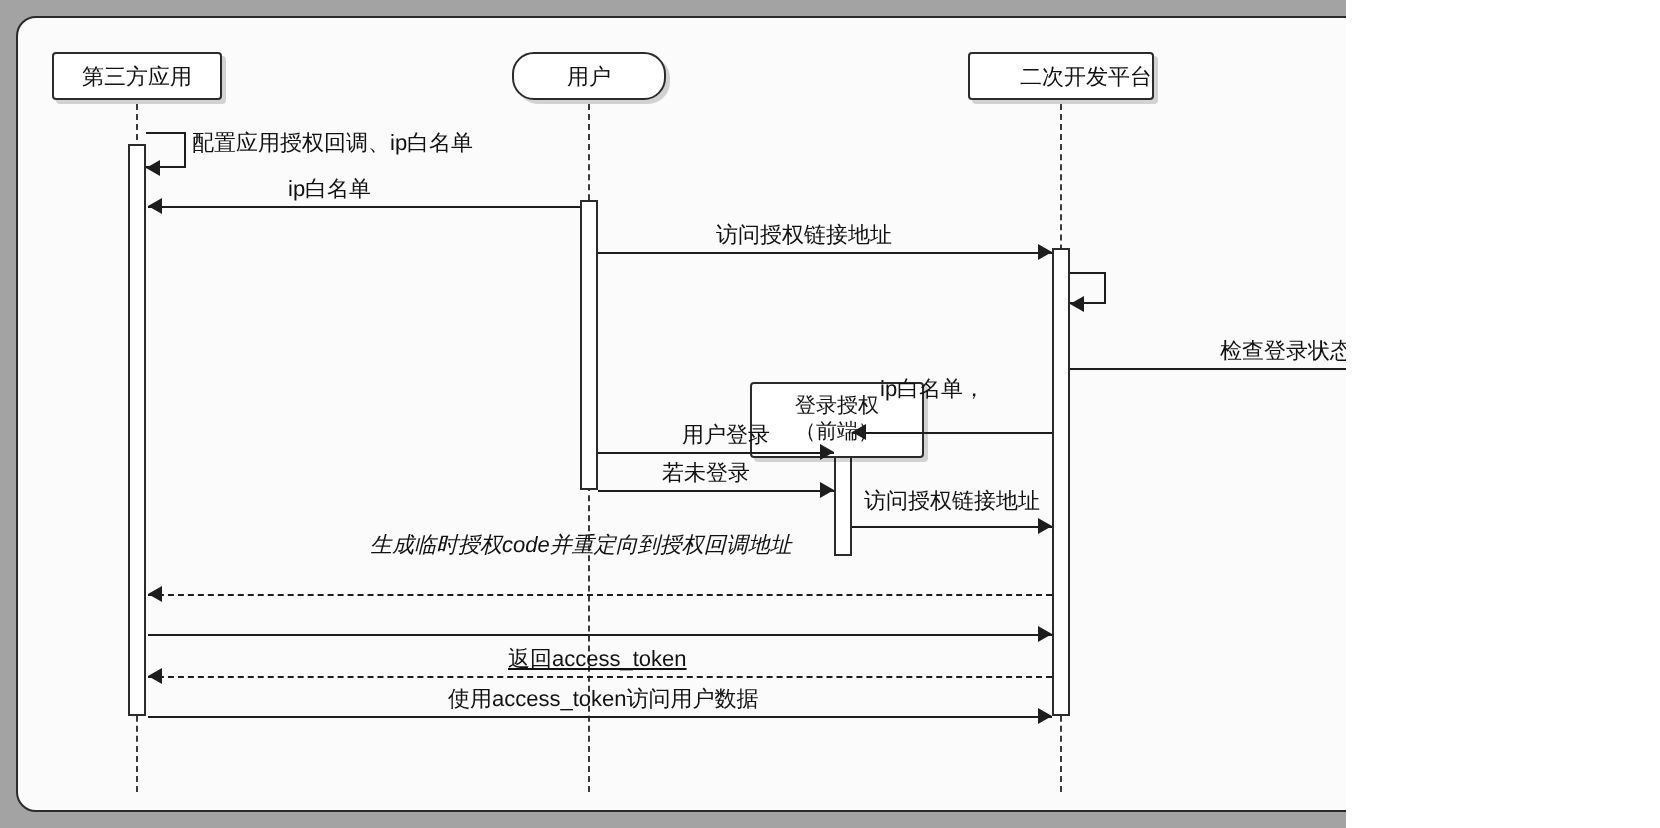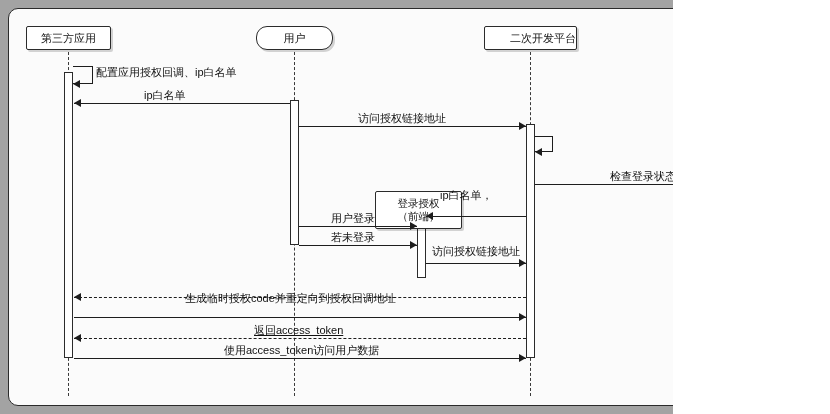--- a/index.html
+++ b/index.html
@@ -162,33 +162,33 @@
   <div class="msg-line" style="left:535px; top:184px; width:223px;"></div>
   <div class="arrowhead right" style="left:751px; top:180px;"></div>
   <div class="msg-label" style="left:610px; top:170px;">检查登录状态</div>
 
   <div class="msg-line" style="left:426px; top:216px; width:100px;"></div>
   <div class="arrowhead left" style="left:426px; top:212px;"></div>
   <div class="msg-label" style="left:440px; top:189px;">ip白名单，</div>
 
   <div class="msg-line" style="left:299px; top:226px; width:118px;"></div>
   <div class="arrowhead right" style="left:410px; top:222px;"></div>
-  <div class="msg-label" style="left:331px; top:212px;">用户登录</div>
+  <div class="msg-label" style="left:341px; top:212px;">用户登录</div>
 
   <div class="msg-line" style="left:299px; top:245px; width:118px;"></div>
   <div class="arrowhead right" style="left:410px; top:241px;"></div>
   <div class="msg-label" style="left:331px; top:231px;">若未登录</div>
 
   <div class="msg-line" style="left:426px; top:263px; width:100px;"></div>
   <div class="arrowhead right" style="left:519px; top:259px;"></div>
   <div class="msg-label" style="left:432px; top:245px;">访问授权链接地址</div>
 
   <div class="msg-line dashed" style="left:74px; top:297px; width:452px;"></div>
   <div class="arrowhead left" style="left:74px; top:293px;"></div>
-  <div class="msg-label" style="left:185px; top:292px;">生成临时授权code并重定向到授权回调地址</div>
+  <div class="msg-label" style="left:185px; top:267px;font-style:italic;">生成临时授权code并重定向到授权回调地址</div>
 
   <div class="msg-line" style="left:74px; top:317px; width:452px;"></div>
   <div class="arrowhead right" style="left:519px; top:313px;"></div>
 
   <div class="msg-line dashed" style="left:74px; top:338px; width:452px;"></div>
   <div class="arrowhead left" style="left:74px; top:334px;"></div>
   <div class="msg-label" style="left:254px; top:324px;text-decoration:underline;">返回access_token</div>
 
   <div class="msg-line" style="left:74px; top:358px; width:452px;"></div>
   <div class="arrowhead right" style="left:519px; top:354px;"></div>

